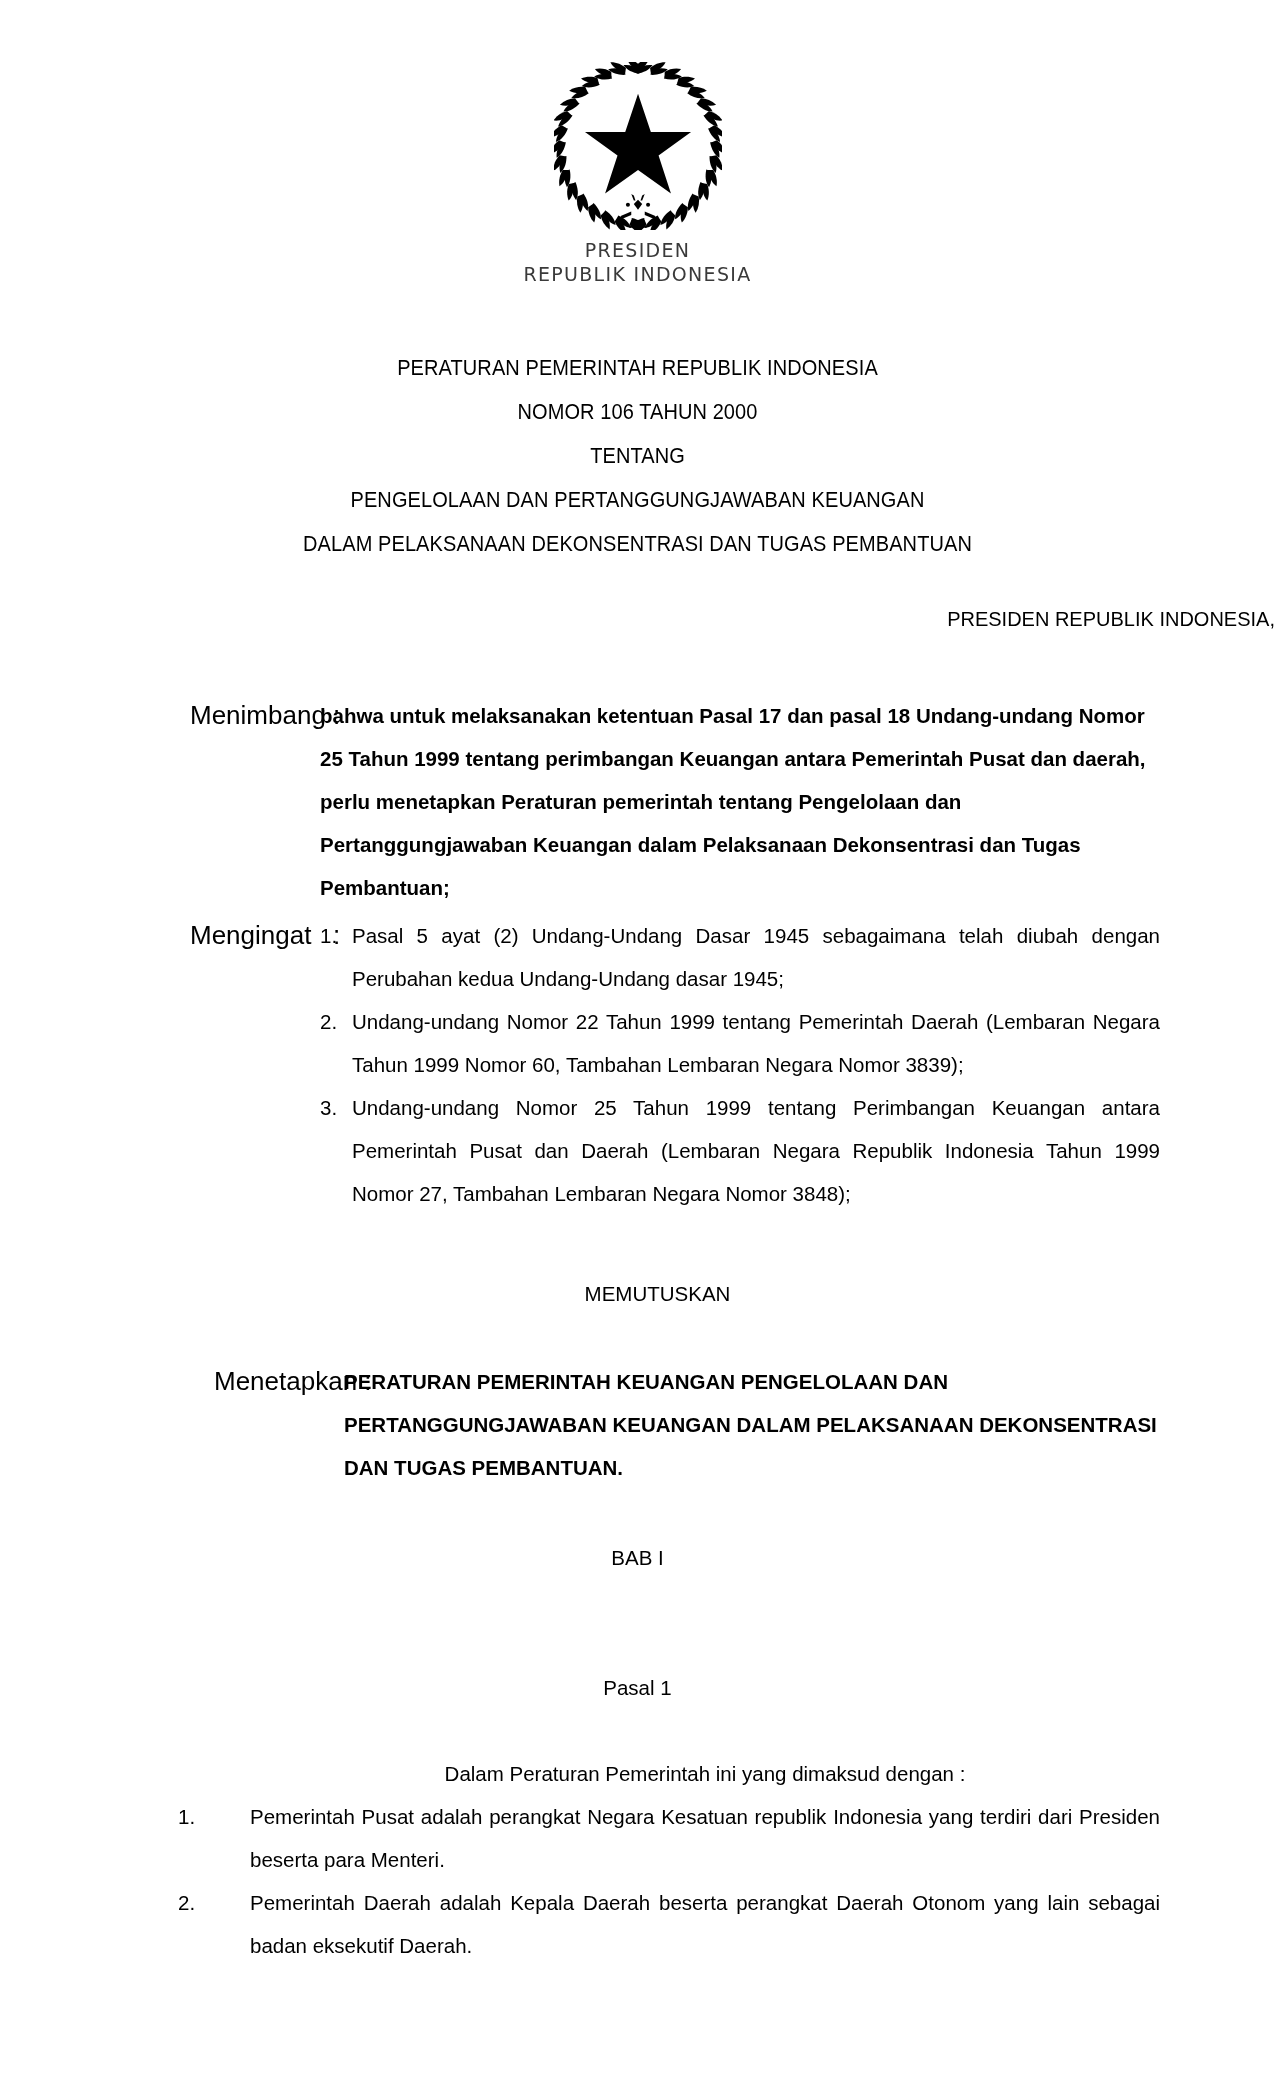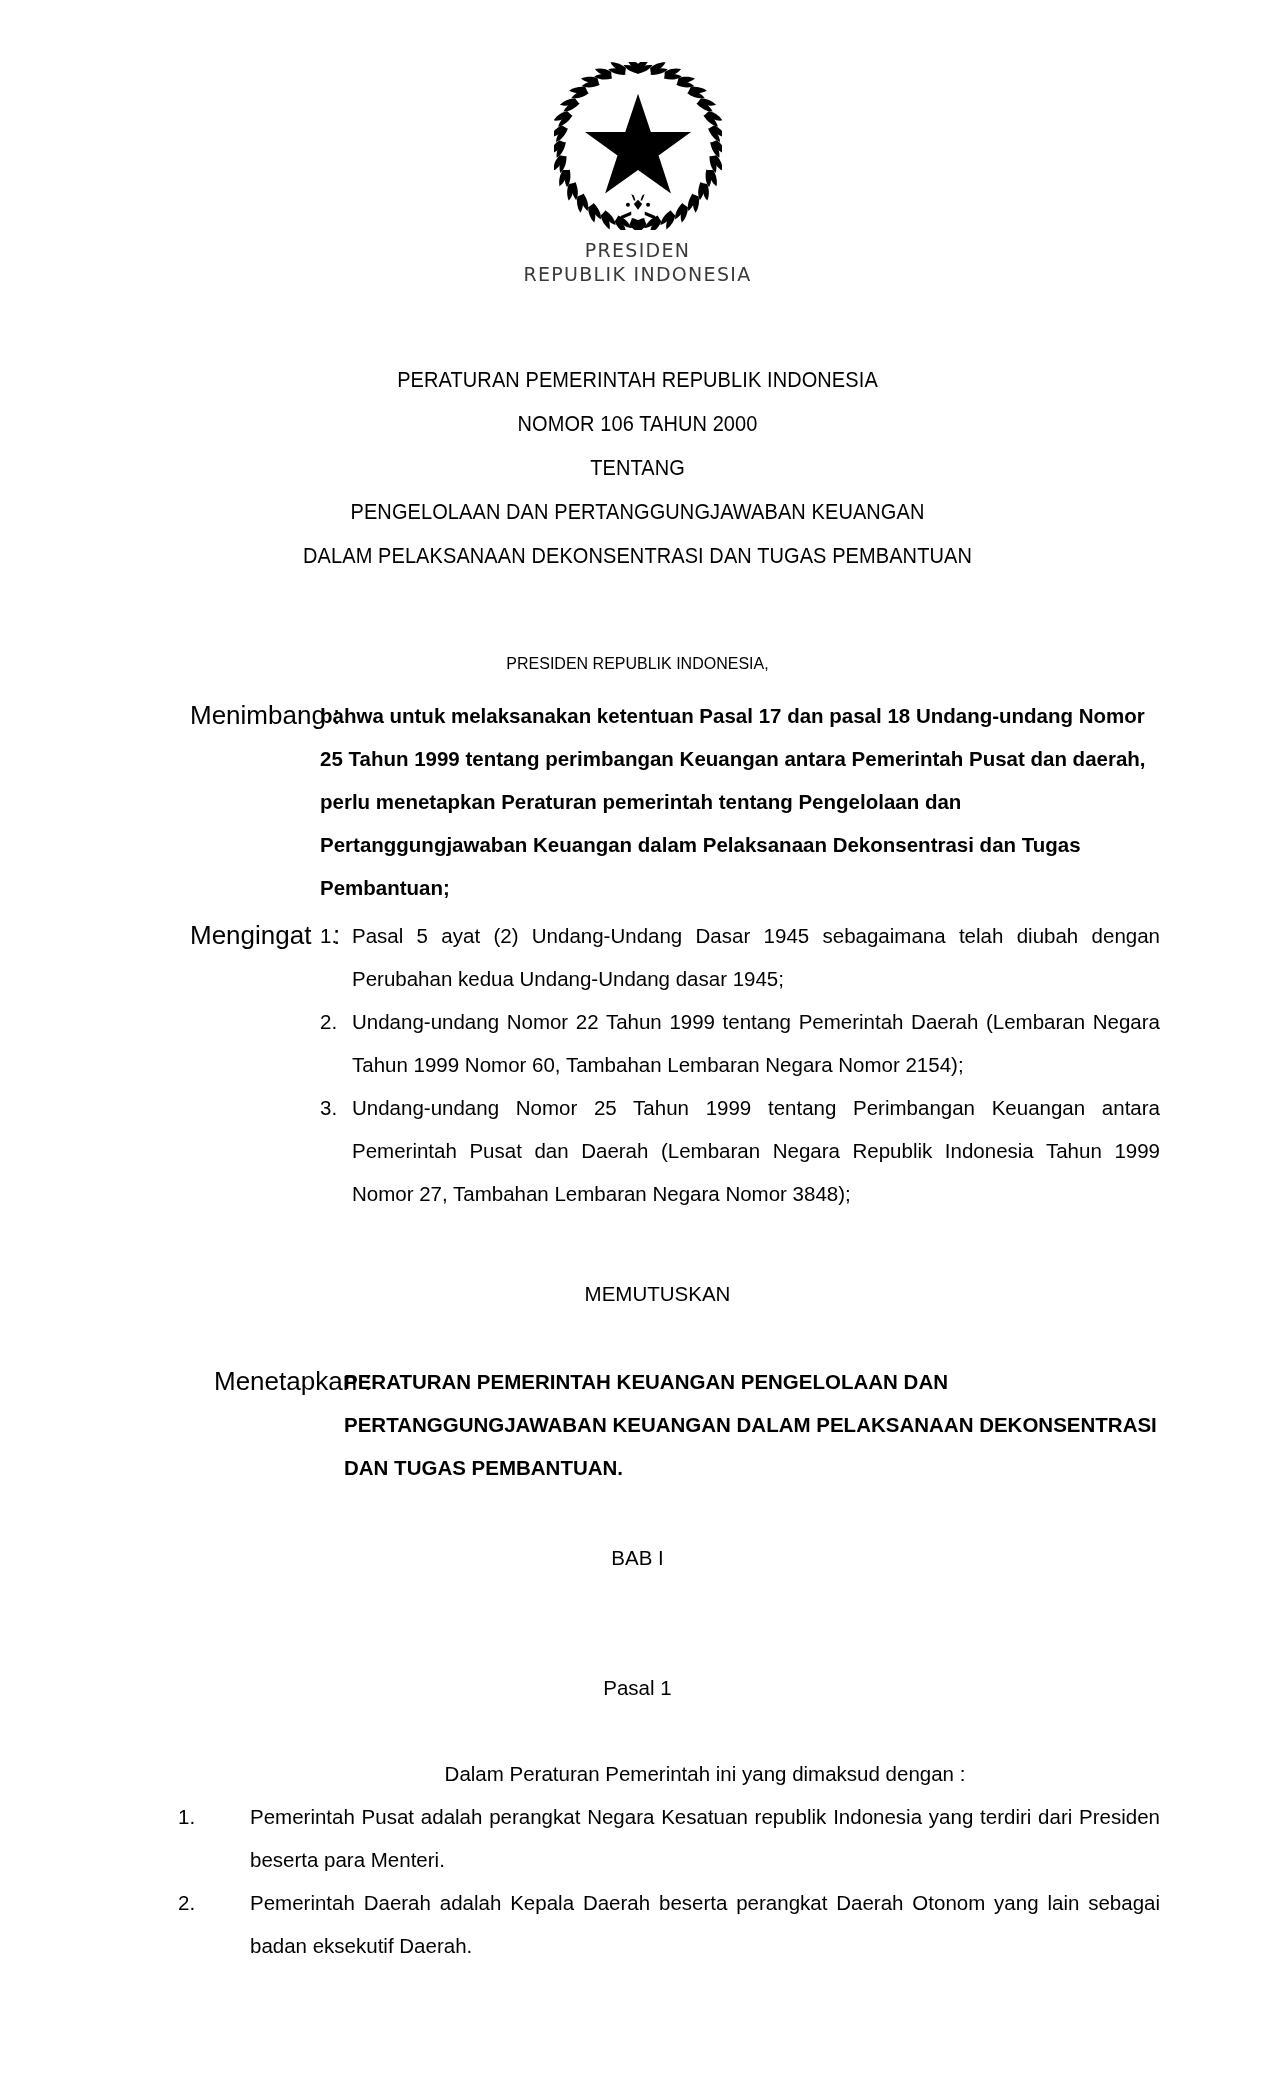--- a/index.html
+++ b/index.html
@@ -42,42 +42,41 @@
     line-height: 24px;
     letter-spacing: 1.3px;
     color: #3a3a3a;
     font-weight: 400;
   }
 
   
   .title-block {
     position: absolute;
     left: 0;
-    top: 358px;
+    top: 346px;
     width: 1275px;
     text-align: center;
   }
   .title-line {
     font-family: "Liberation Sans Narrow", "Liberation Sans", sans-serif;
     font-size: 21.5px;
     line-height: 44px;
     letter-spacing: 0.1px;
     white-space: nowrap;
     transform: scaleX(0.93);
   }
 
   .presiden-line {
     position: absolute;
     left: 0;
     top: 605px;
     width: 1275px;
-    text-align: center;
-    font-size: 16px;
+    text-align: right;
+    font-size: 20px;
     line-height: 28px;
-    margin-top: 45px;
   }
 
   
   .clause {
     position: absolute;
     left: 178px;
     width: 982px;
   }
   .clause-label {
     position: absolute;
@@ -423,21 +422,21 @@
   <div class="clause" style="top:914px;">
     <div class="clause-label">Mengingat   :</div>
     <div class="clause-body">
       <ul class="numlist">
         <li>
           <span class="num">1.</span>
           <span class="txt justify-block">Pasal 5 ayat (2) Undang-Undang Dasar 1945 sebagaimana telah diubah dengan Perubahan kedua Undang-Undang dasar 1945;</span>
         </li>
         <li>
           <span class="num">2.</span>
-          <span class="txt justify-block">Undang-undang Nomor 22 Tahun 1999 tentang Pemerintah Daerah (Lembaran Negara Tahun 1999 Nomor 60, Tambahan Lembaran Negara Nomor 2154);</span>
+          <span class="txt justify-block">Undang-undang Nomor 22 Tahun 1999 tentang Pemerintah Daerah (Lembaran Negara Tahun 1999 Nomor 60, Tambahan Lembaran Negara Nomor 3839);</span>
         </li>
         <li>
           <span class="num">3.</span>
           <span class="txt justify-block">Undang-undang Nomor 25 Tahun 1999 tentang Perimbangan Keuangan antara Pemerintah Pusat dan Daerah (Lembaran Negara Republik Indonesia Tahun 1999 Nomor 27, Tambahan Lembaran Negara Nomor 3848);</span>
         </li>
       </ul>
     </div>
   </div>
 
   <div class="center-line" style="top:1272px;margin-left:20px;">MEMUTUSKAN</div>

